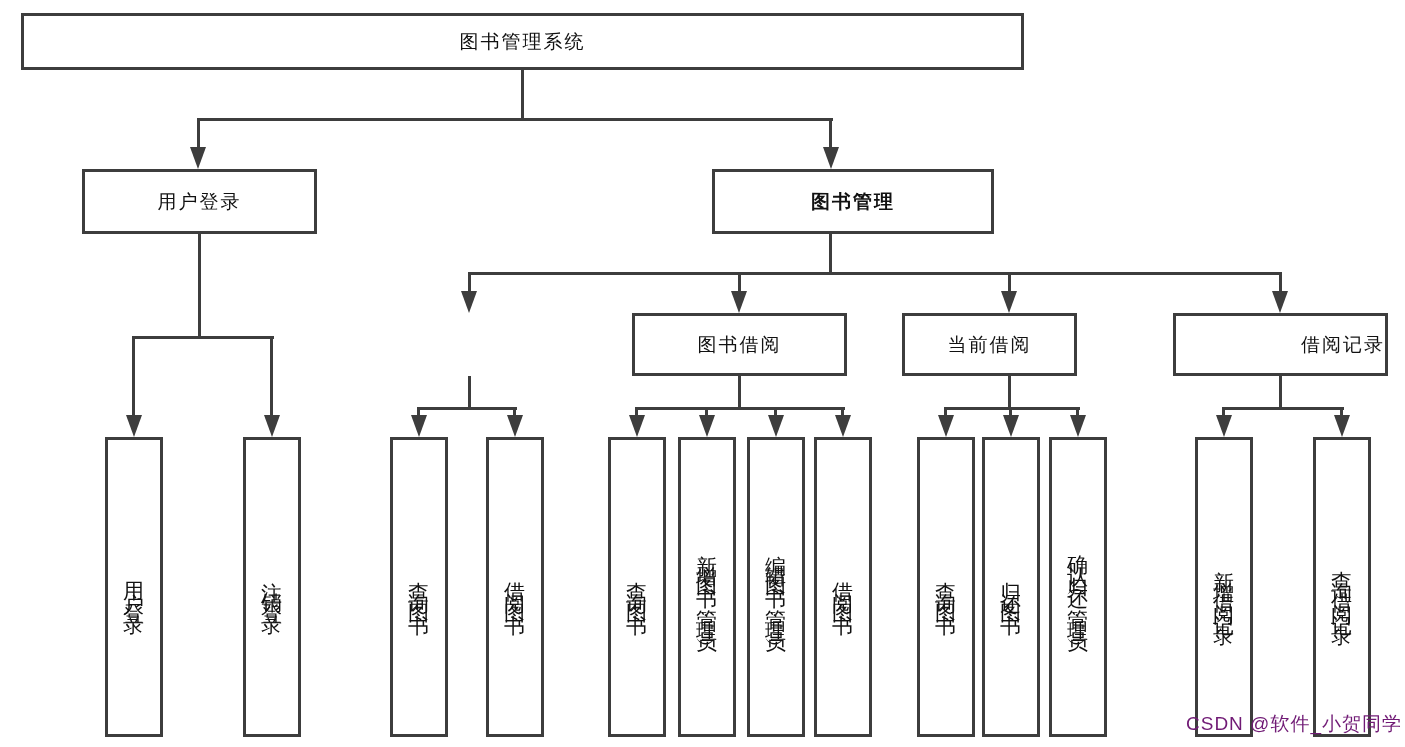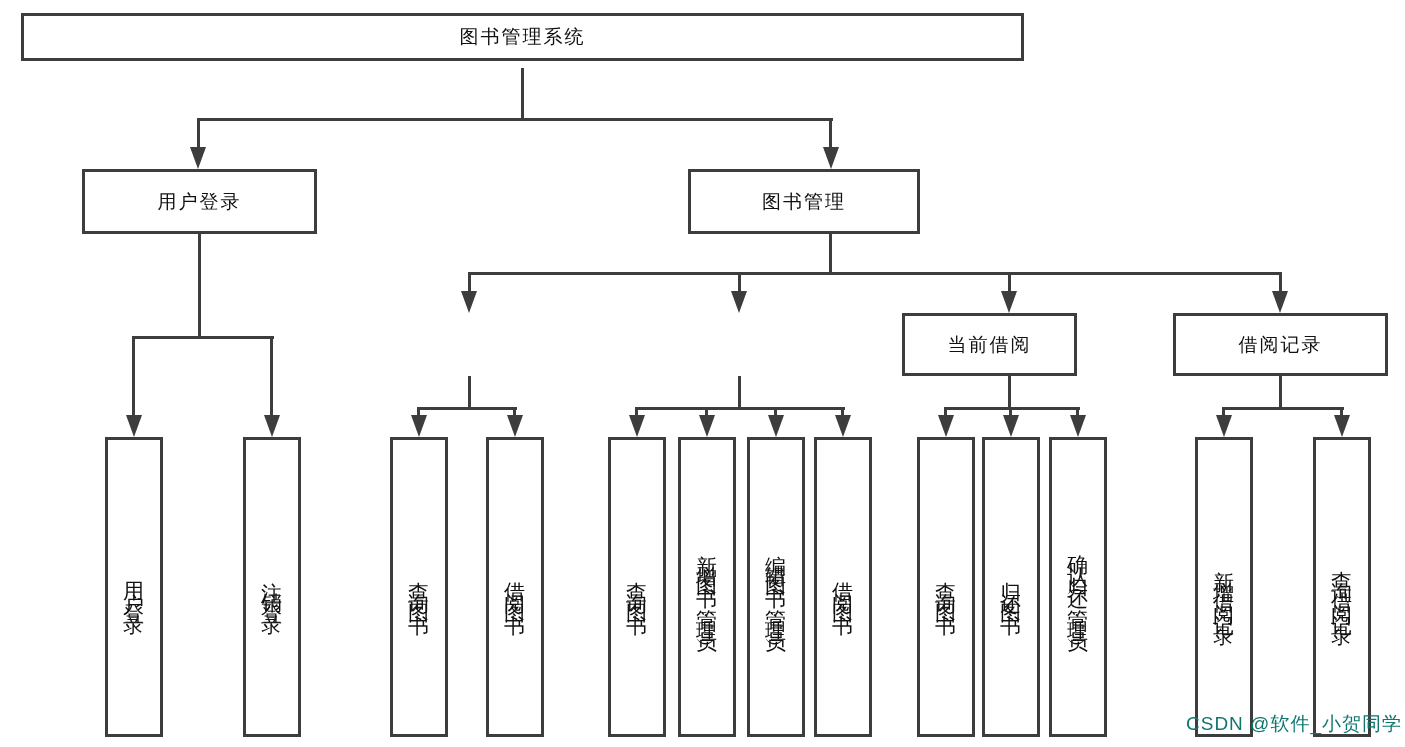--- a/index.html
+++ b/index.html
@@ -32,45 +32,45 @@
   .arrow{
     position:absolute;width:0;height:0;
     border-left:8px solid transparent;
     border-right:8px solid transparent;
     border-top:22px solid #3d3d3d;
   }
   .watermark{
     position:absolute;
     left:1186px;top:711px;
     font-size:19px;
-    color:#0f766e;
+    color:#701a75;
     letter-spacing:1px;
     white-space:nowrap;
   }
 </style>
 </head>
 <body>
 
 <div id="canvas">
 
-  <div class="box hbox" style="left:21px;top:13px;width:1003px;height:48px;">
+  <div class="box hbox" style="left:21px;top:13px;width:1003px;height:57px;">
     <span>图书管理系统</span>
   </div>
 
   <div class="vline" style="left:521px;top:68px;height:50px;"></div>
   <div class="hline" style="left:197px;top:118px;width:636px;"></div>
   <div class="vline" style="left:197px;top:118px;height:34px;"></div>
   <div class="arrow" style="left:190px;top:147px;"></div>
   <div class="vline" style="left:829px;top:118px;height:34px;"></div>
   <div class="arrow" style="left:823px;top:147px;"></div>
 
   <div class="box hbox" style="left:82px;top:169px;width:235px;height:65px;">
     <span>用户登录</span>
   </div>
-  <div class="box hbox" style="left:688px;top:169px;width:232px;height:65px;">
+  <div class="box hbox" style="left:712px;top:169px;width:282px;height:65px;font-weight:bold;">
     <span>图书管理</span>
   </div>
 
   <div class="vline" style="left:198px;top:234px;height:102px;"></div>
   <div class="hline" style="left:132px;top:336px;width:142px;"></div>
   <div class="vline" style="left:132px;top:336px;height:86px;"></div>
   <div class="arrow" style="left:126px;top:415px;"></div>
   <div class="vline" style="left:270px;top:336px;height:86px;"></div>
   <div class="arrow" style="left:264px;top:415px;"></div>
 
@@ -78,24 +78,27 @@
   <div class="hline" style="left:468px;top:272px;width:814px;"></div>
   <div class="vline" style="left:468px;top:272px;height:25px;"></div>
   <div class="arrow" style="left:461px;top:291px;"></div>
   <div class="vline" style="left:738px;top:272px;height:25px;"></div>
   <div class="arrow" style="left:731px;top:291px;"></div>
   <div class="vline" style="left:1008px;top:272px;height:25px;"></div>
   <div class="arrow" style="left:1001px;top:291px;"></div>
   <div class="vline" style="left:1279px;top:272px;height:25px;"></div>
   <div class="arrow" style="left:1272px;top:291px;"></div>
 
+  <div class="box hbox" style="left:632px;top:313px;width:215px;height:63px;">
+    <span>图书借阅</span>
+  </div>
   <div class="box hbox" style="left:902px;top:313px;width:175px;height:63px;">
     <span>当前借阅</span>
   </div>
-  <div class="box hbox" style="left:1173px;top:313px;width:215px;height:63px;">
+  <div class="box hbox" style="left:1173px;top:313px;width:215px;height:63px;justify-content:flex-end;">
     <span>借阅记录</span>
   </div>
 
   <div class="vline" style="left:468px;top:376px;height:31px;"></div>
   <div class="hline" style="left:417px;top:407px;width:100px;"></div>
   <div class="vline" style="left:417px;top:407px;height:15px;"></div>
   <div class="arrow" style="left:411px;top:415px;"></div>
   <div class="vline" style="left:513px;top:407px;height:15px;"></div>
   <div class="arrow" style="left:507px;top:415px;"></div>
 

